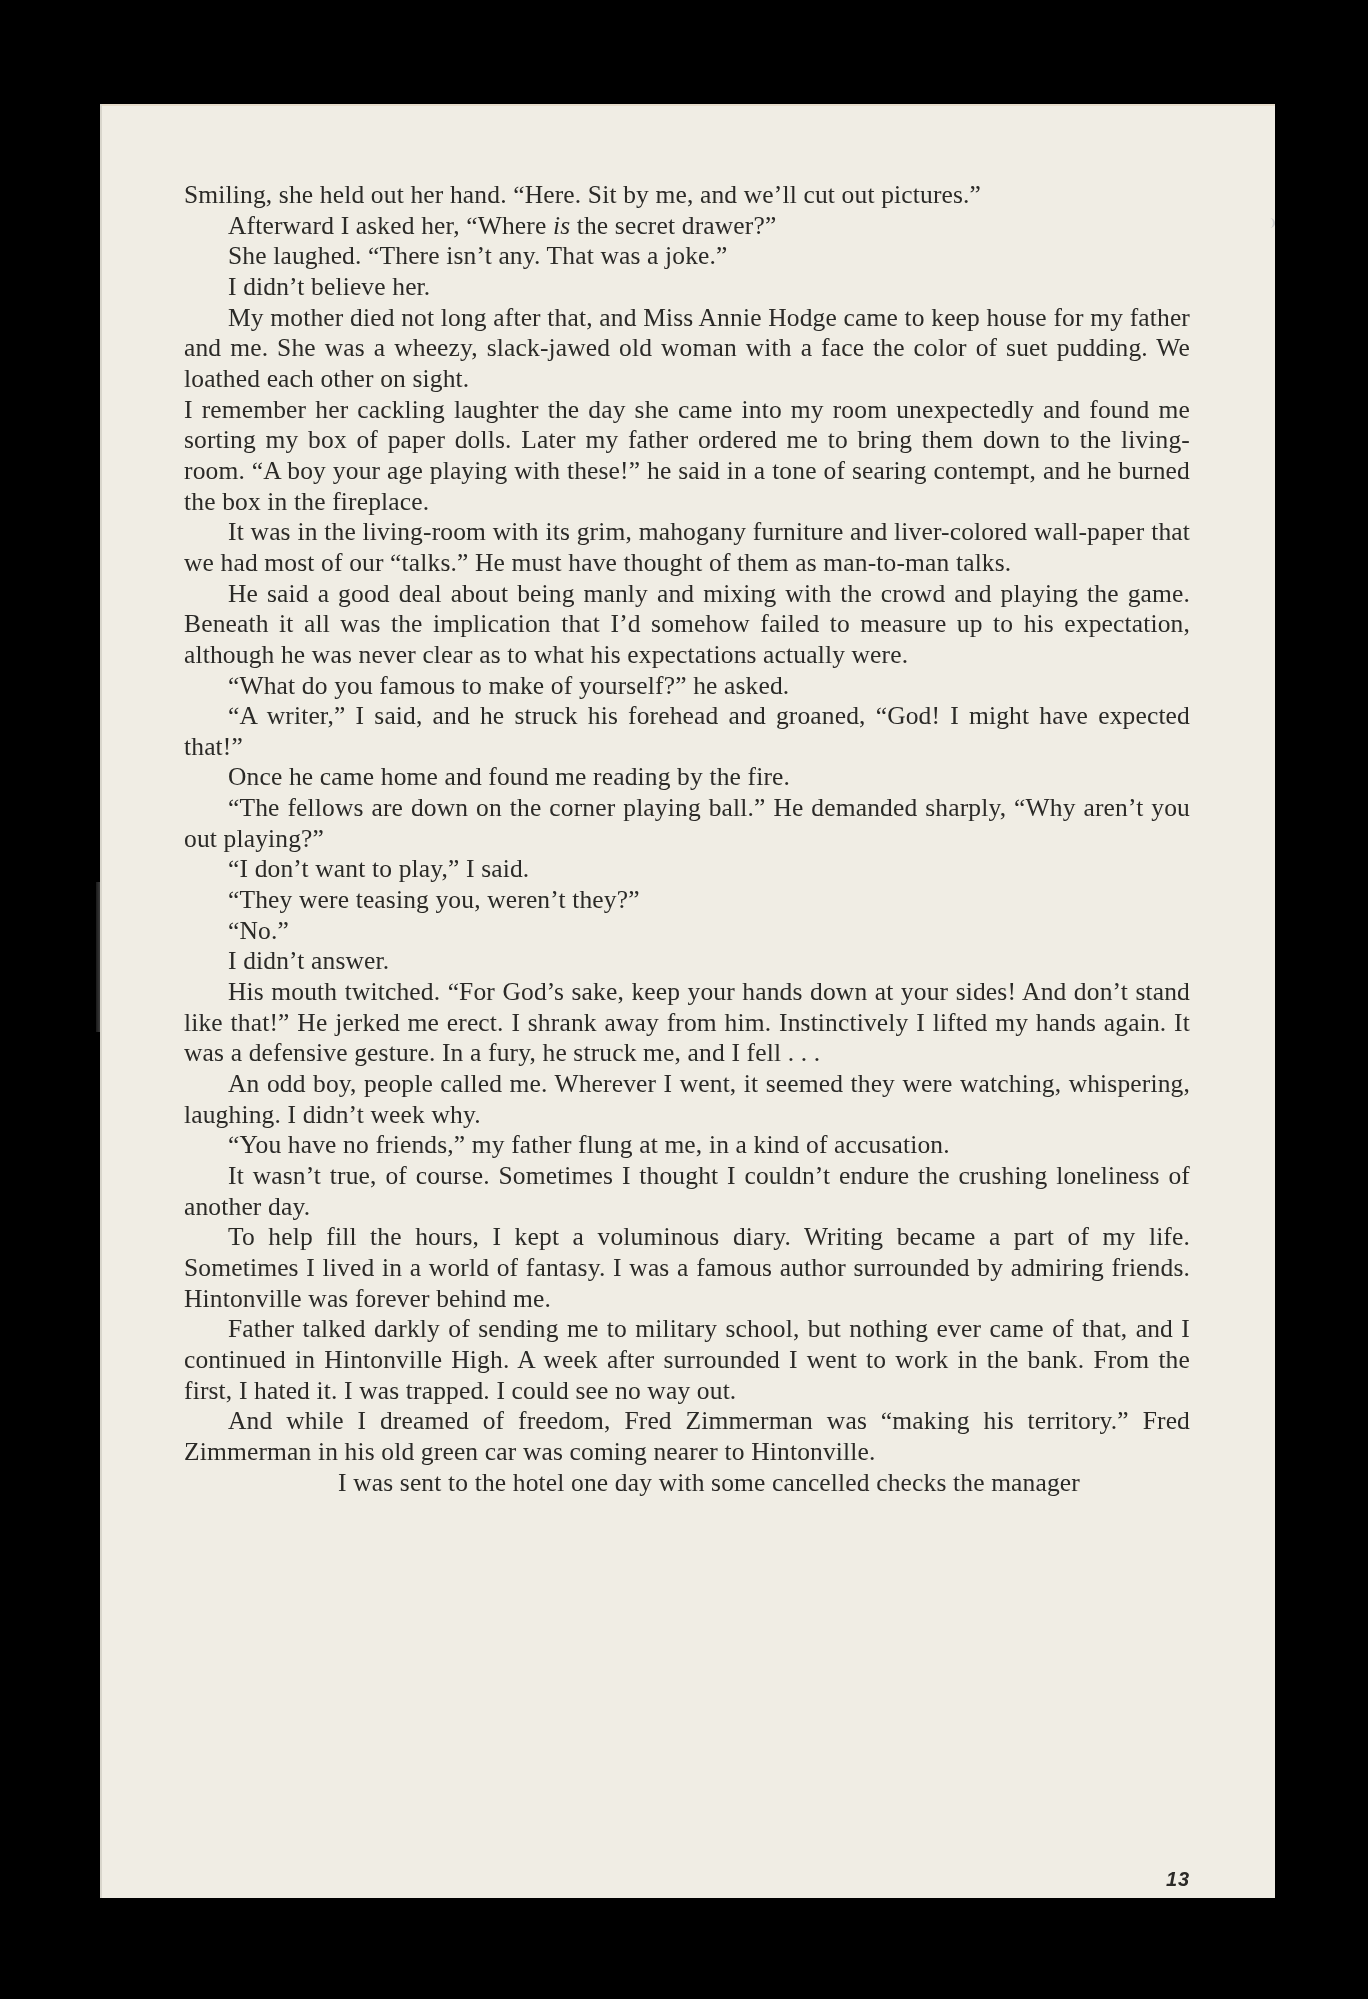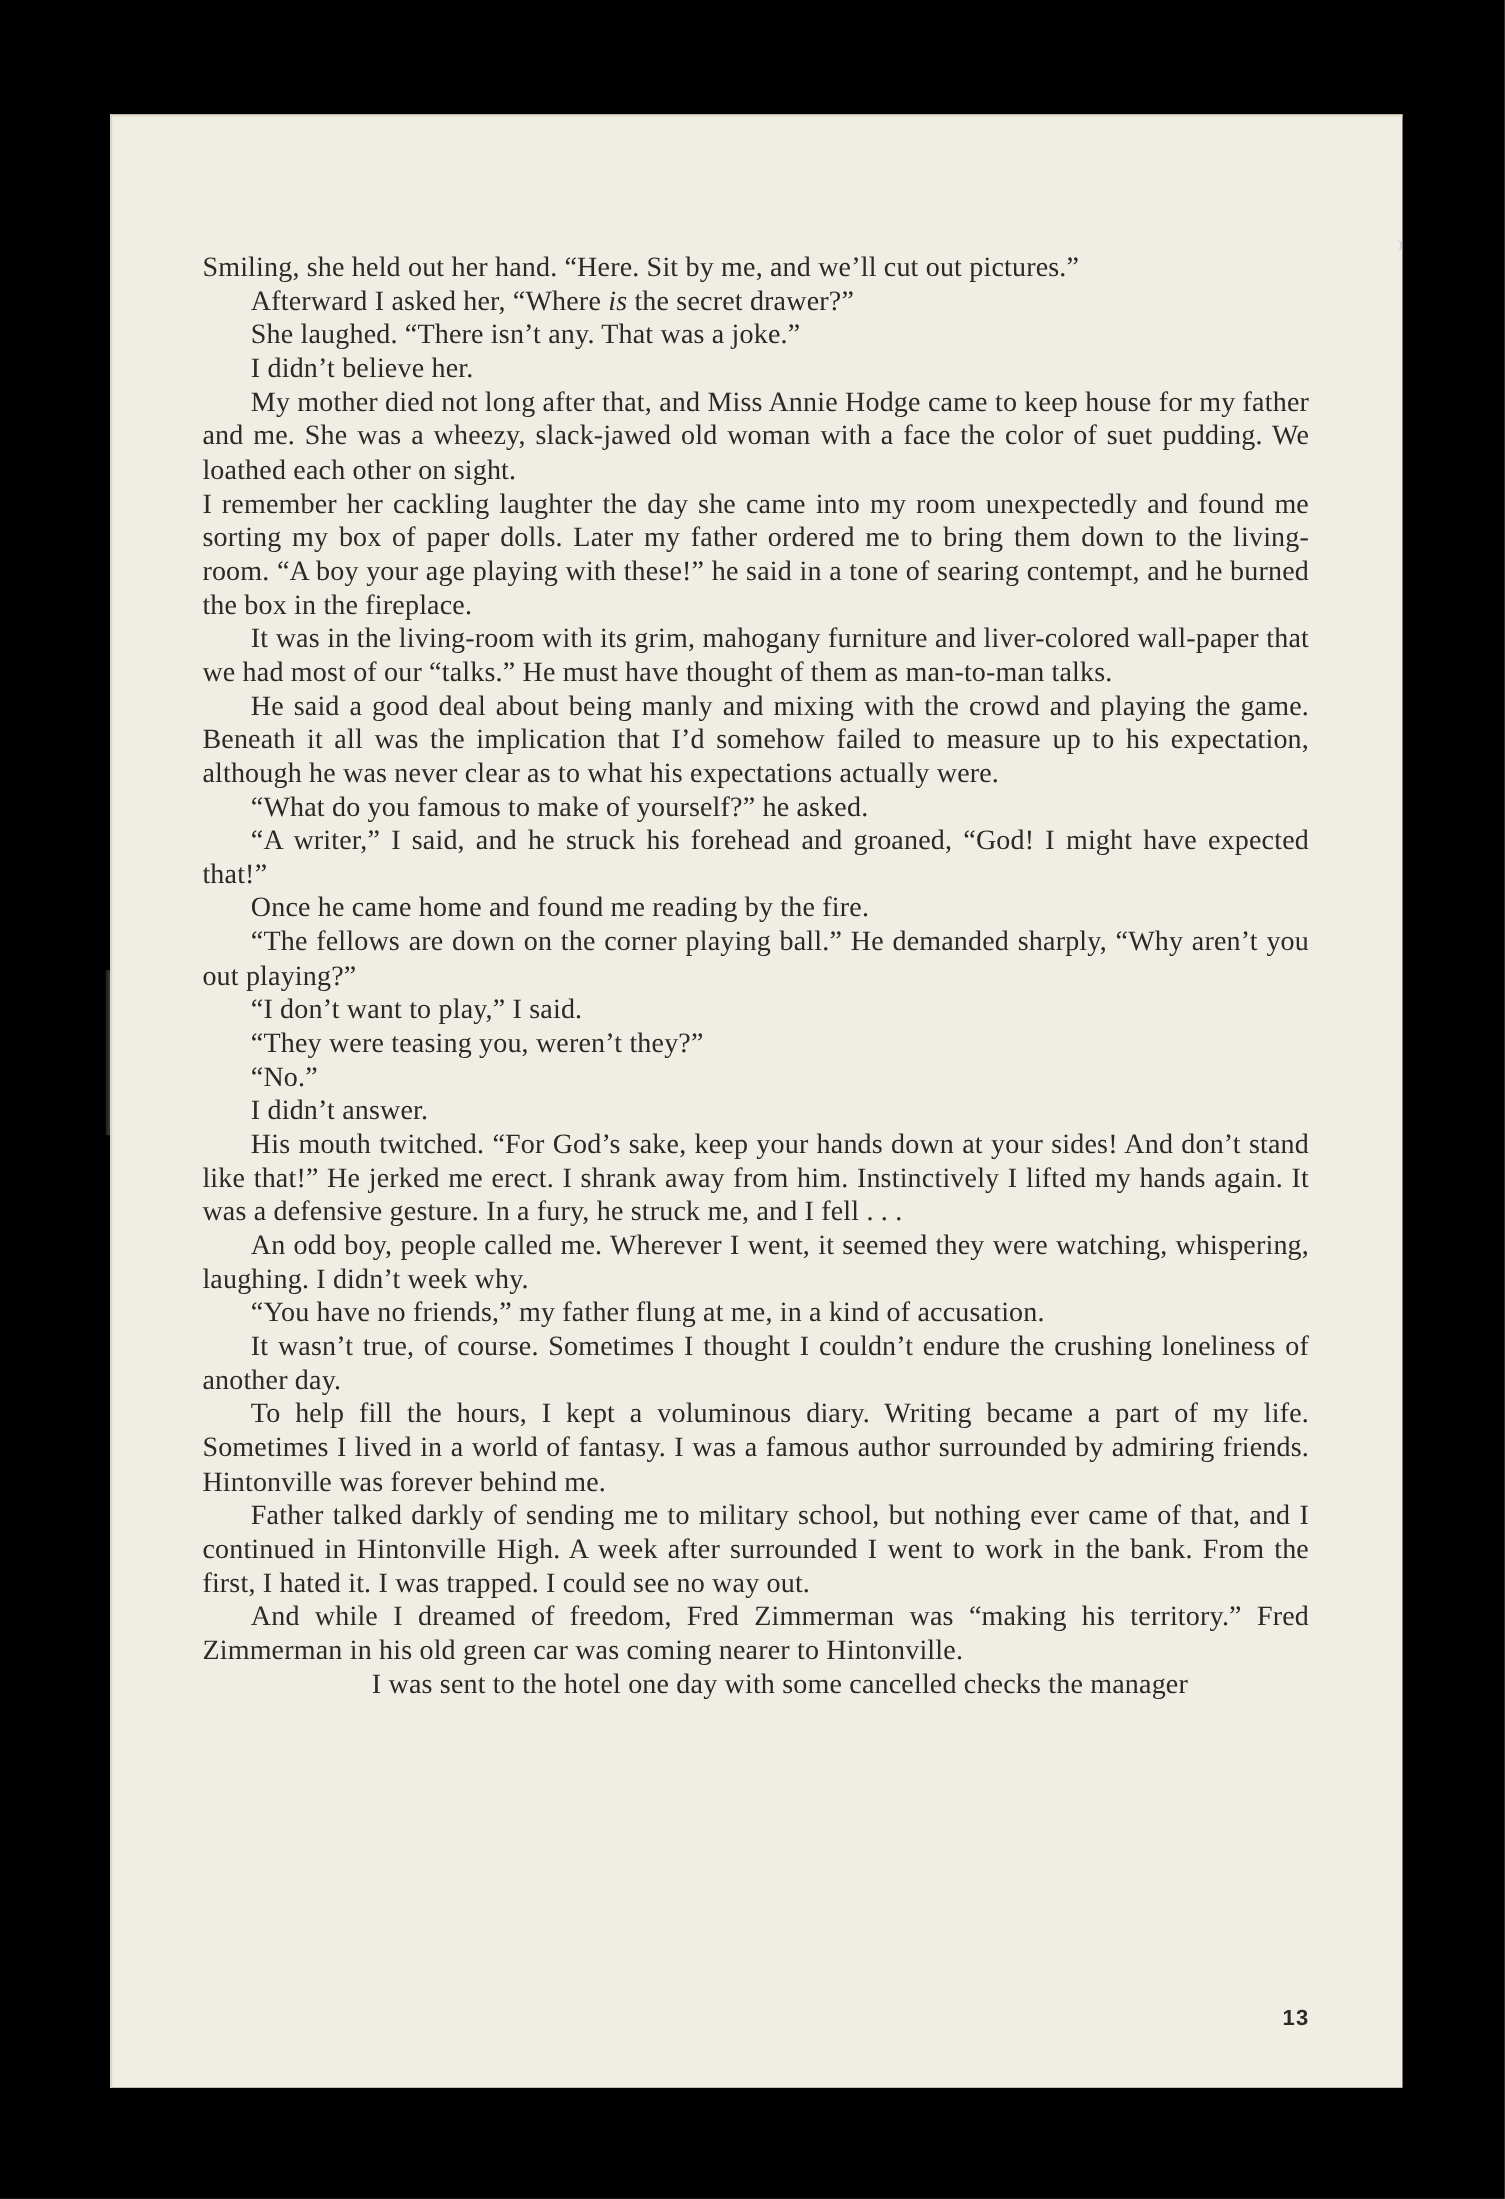--- a/index.html
+++ b/index.html
@@ -37,27 +37,28 @@
     font-size: 25.5px;
     line-height: 30.65px;
     color: #2b2a27;
     text-align: justify;
     letter-spacing: 0.15px;
   }
   .text p {
     margin: 0;
     text-indent: 44px;
   }
-  .text p.first { text-indent: 0; margin-top: 48px; }
+  .text p.first { text-indent: 0; }
   .text em { font-style: italic; }
   .page-number {
     position: absolute;
-    left: 1166px; top: 1824px;
+    left: 1166px; top: 1868px;
     font-family: "Liberation Sans", "DejaVu Sans", sans-serif;
     font-weight: bold;
+    font-style: italic;
     font-size: 20px;
     color: #2b2a27;
     letter-spacing: 1px;
   }
 </style>
 </head>
 <body>
 
 <div class="page"></div>
 <div class="edge-marks"></div>

